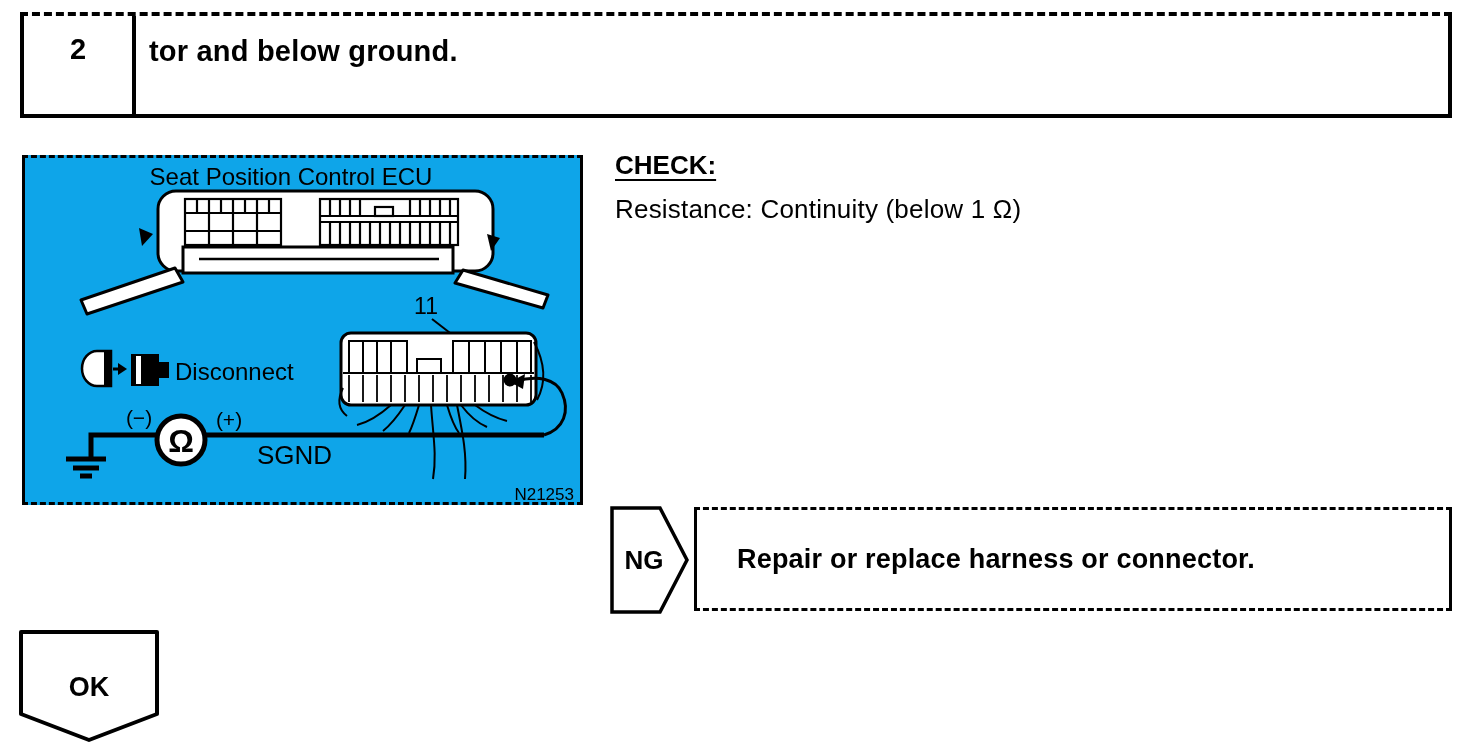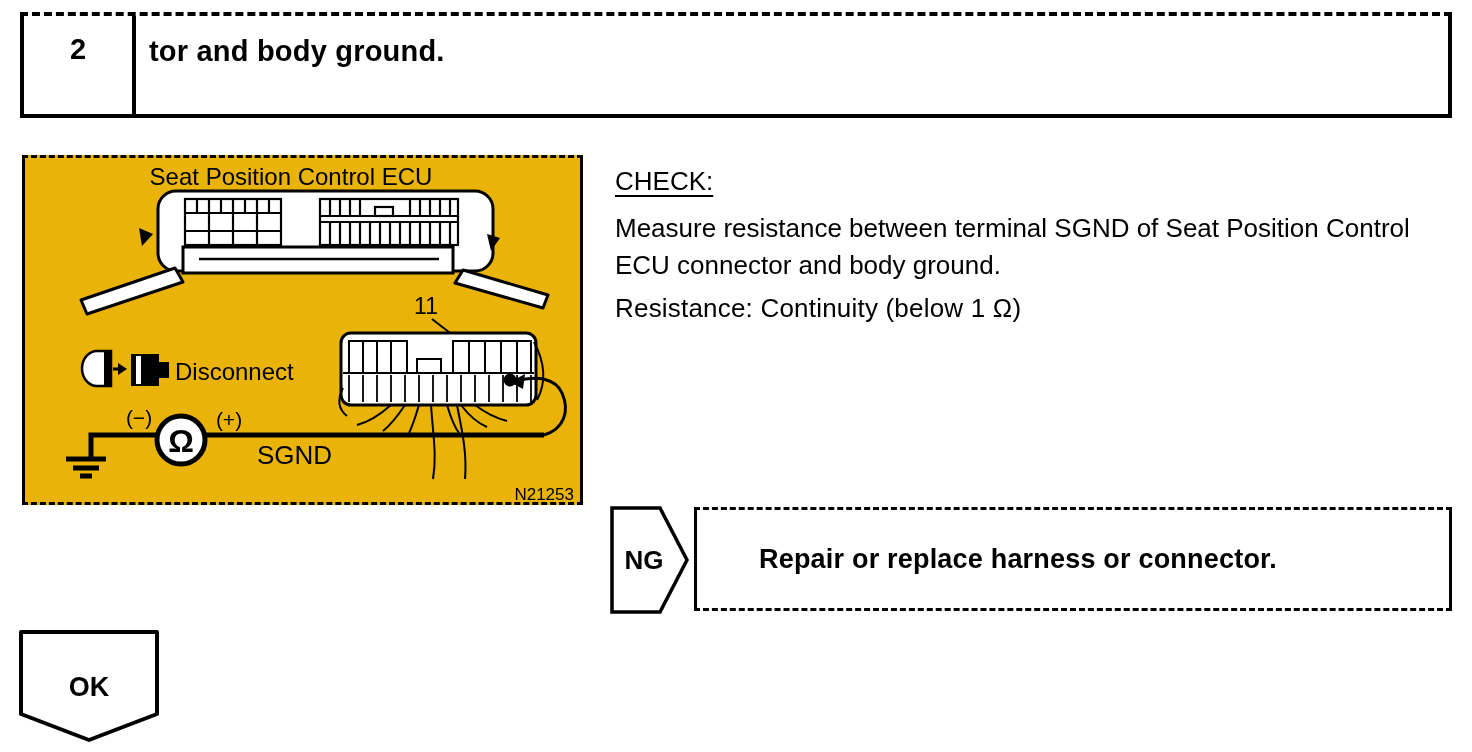--- a/index.html
+++ b/index.html
@@ -16,53 +16,53 @@
   .step-num{
     width:112px;flex:0 0 112px;border-right:4px solid #000;
     font-size:29px;font-weight:bold;text-align:center;padding-top:17px;box-sizing:border-box;
   }
   .step-title{
     padding:17px 18px 0 13px;font-size:29px;font-weight:bold;line-height:37px;letter-spacing:0.2px;
   }
   
   .figure-box{
     position:absolute;left:22px;top:155px;width:561px;height:350px;
-    border:3px solid #000;border-style:dashed solid;box-sizing:border-box;background:#eab308;
+    border:3px solid #000;border-style:dashed solid;box-sizing:border-box;background:#0ea5e9;
   }
   .figure-box svg{display:block;}
   text{fill:#000;}
   
   .check-block{position:absolute;left:615px;top:150px;width:845px;font-size:26px;}
   .ck-h{
-    font-weight:normal;margin:16px 0 13px 0;display:inline-block;
+    font-weight:bold;margin:0 0 13px 0;display:inline-block;
     text-decoration:underline;text-decoration-thickness:2px;text-underline-offset:5px;
   }
   .ck-body{margin:0 0 9px 0;width:812px;line-height:37px;}
   .ok-wrap{margin:0 0 9px 0;}
   .ok-spec{font-weight:normal;margin:0;letter-spacing:0.2px;}
   
   .ng-arrow{position:absolute;left:608px;top:503px;}
   .ng-box{
     position:absolute;left:694px;top:507px;width:758px;height:104px;
     border:3px solid #000;border-style:dashed solid;box-sizing:border-box;
-    display:flex;align-items:center;padding-left:62px;
+    display:flex;align-items:center;padding-left:40px;
     font-size:27px;font-weight:bold;letter-spacing:0.2px;
   }
   
   .ok-arrow{position:absolute;left:17px;top:628px;}
 </style>
 </head>
 <body>
 
 <div class="page">
 
   <div class="step-header">
     <div class="step-num">2</div>
     <div class="step-title">
-      <div>tor and body ground.</div>
+      <div>tor and below ground.</div>
     </div>
   </div>
 
   <div class="figure-box">
     <svg width="555" height="344" viewBox="0 0 555 344">
 
       <text x="266" y="27" text-anchor="middle" font-size="24">Seat Position Control ECU</text>
 
       <g stroke="#000" fill="none">
         <rect x="133" y="33" width="335" height="80" rx="18" stroke-width="3" fill="#fff"></rect>
@@ -199,21 +199,20 @@
         <rect x="134" y="204" width="10" height="16" fill="#000"></rect>
       </g>
       <text x="150" y="222" font-size="24">Disconnect</text>
 
       <text x="549" y="342" text-anchor="end" font-size="17">N21253</text>
     </svg>
   </div>
 
   <div class="check-block">
     <div><span class="ck-h">CHECK:</span></div>
-    <p class="ck-body">Measure resistance between terminal SGND of Seat Position Control ECU connector and body ground.</p>
     <p class="ok-spec">Resistance: Continuity (below 1 Ω)</p>
   </div>
 
   <svg class="ng-arrow" width="84" height="114" viewBox="0 0 84 114">
     <polygon points="4,5 52,5 79,57 52,109 4,109" fill="#fff" stroke="#000" stroke-width="3.5" stroke-linejoin="miter"></polygon>
     <text x="36" y="66" text-anchor="middle" font-size="26" font-weight="bold">NG</text>
   </svg>
   <div class="ng-box">
     <span>Repair or replace harness or connector.</span>
   </div>

